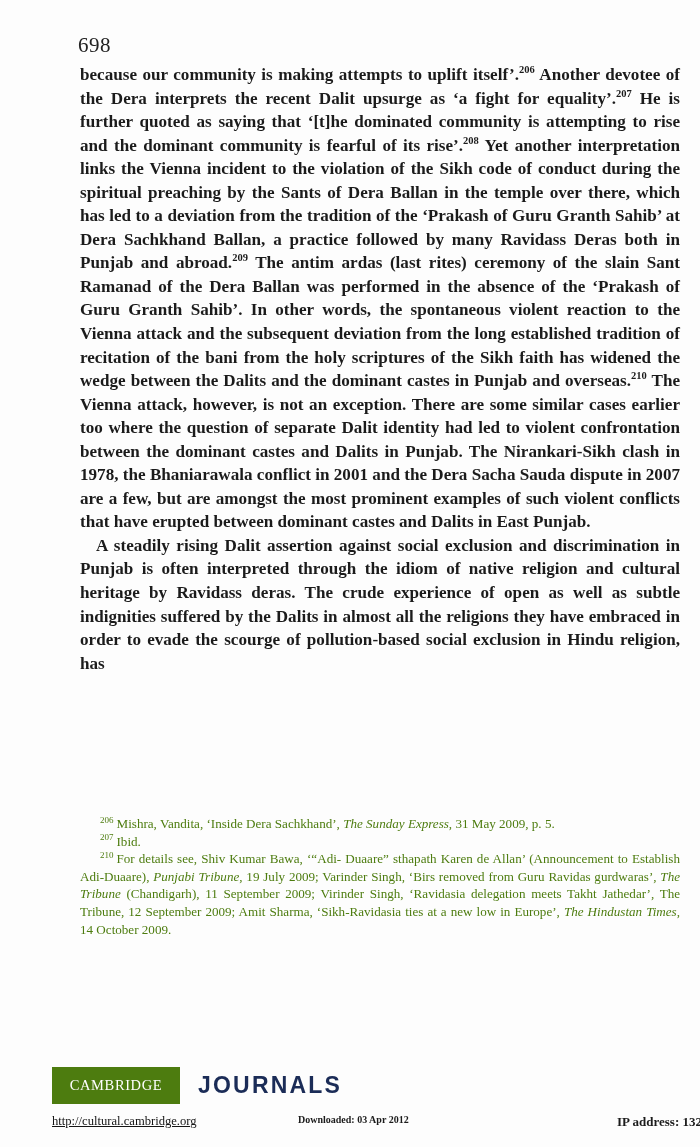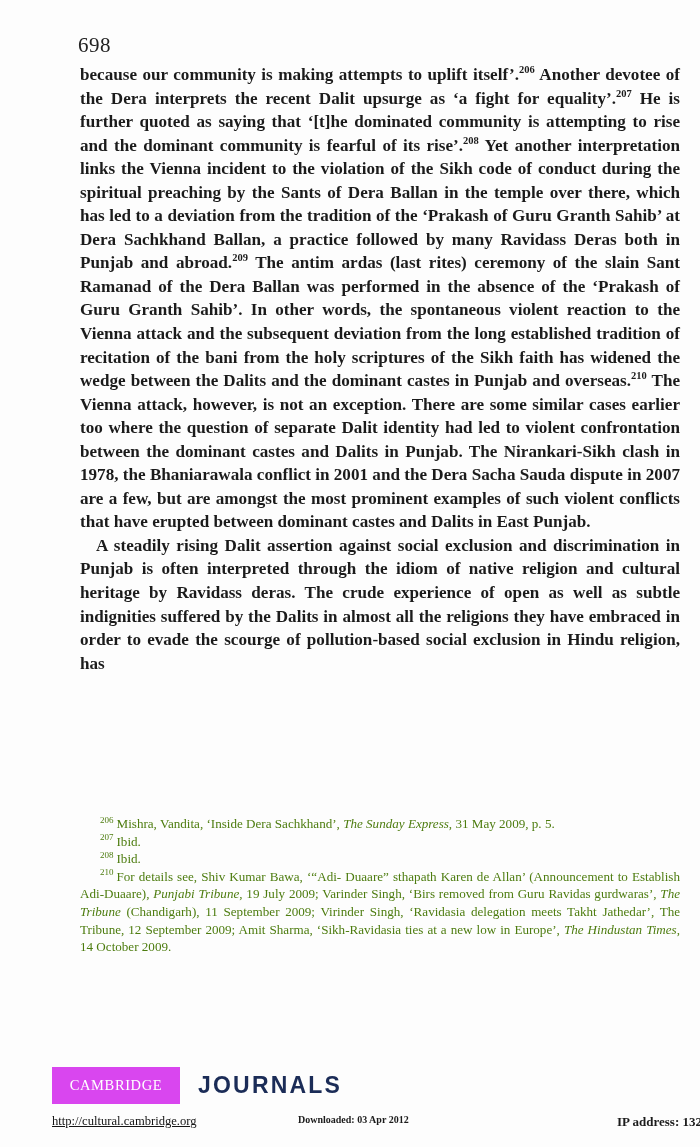--- a/index.html
+++ b/index.html
@@ -111,21 +111,21 @@
   .logo-row {
     position: absolute;
     left: 52px;
     top: 12px;
     display: flex;
     align-items: center;
   }
   .logo-box {
     width: 128px;
     height: 37px;
-    background: #d946ef;
+    background: #4d7c0f;
     display: flex;
     align-items: center;
     justify-content: center;
   }
   .logo-box span {
     color: #ffffff;
     font-family: "Liberation Serif", "DejaVu Serif", serif;
     font-size: 14.5px;
     letter-spacing: 0.6px;
     font-variant: small-caps;
@@ -185,21 +185,20 @@
   </div>
 
   <div class="body-col" id="body-col">
       <p class="para">because our community is making attempts to uplift itself’.<sup class="note">206</sup> Another devotee of the Dera interprets the recent Dalit upsurge as ‘a fight for equality’.<sup class="note">207</sup> He is further quoted as saying that ‘[t]he dominated community is attempting to rise and the dominant community is fearful of its rise’.<sup class="note">208</sup> Yet another interpretation links the Vienna incident to the violation of the Sikh code of conduct during the spiritual preaching by the Sants of Dera Ballan in the temple over there, which has led to a deviation from the tradition of the ‘Prakash of Guru Granth Sahib’ at Dera Sachkhand Ballan, a practice followed by many Ravidass Deras both in Punjab and abroad.<sup class="note">209</sup> The antim ardas (last rites) ceremony of the slain Sant Ramanad of the Dera Ballan was performed in the absence of the ‘Prakash of Guru Granth Sahib’. In other words, the spontaneous violent reaction to the Vienna attack and the subsequent deviation from the long established tradition of recitation of the bani from the holy scriptures of the Sikh faith has widened the wedge between the Dalits and the dominant castes in Punjab and overseas.<sup class="note">210</sup> The Vienna attack, however, is not an exception. There are some similar cases earlier too where the question of separate Dalit identity had led to violent confrontation between the dominant castes and Dalits in Punjab. The Nirankari-Sikh clash in 1978, the Bhaniarawala conflict in 2001 and the Dera Sacha Sauda dispute in 2007 are a few, but are amongst the most prominent examples of such violent conflicts that have erupted between dominant castes and Dalits in East Punjab.</p>
       <p class="para indent">A steadily rising Dalit assertion against social exclusion and discrimination in Punjab is often interpreted through the idiom of native religion and cultural heritage by Ravidass deras. The crude experience of open as well as subtle indignities suffered by the Dalits in almost all the religions they have embraced in order to evade the scourge of pollution-based social exclusion in Hindu religion, has</p>
     </div>
 
   <div class="footnotes" id="footnotes">
       <p class="fn"><sup>206</sup>Mishra, Vandita, ‘Inside Dera Sachkhand’, <span class="it">The Sunday Express</span>, 31 May 2009, p. 5.</p>
       <p class="fn"><sup>207</sup>Ibid.</p>
-      <p class="fn"><sup>208</sup>Ibid.</p>
       <p class="fn"><sup>210</sup>For details see, Shiv Kumar Bawa, ‘“Adi- Duaare” sthapath Karen de Allan’ (Announcement to Establish Adi-Duaare), <span class="it">Punjabi Tribune</span>, 19 July 2009; Varinder Singh, ‘Birs removed from Guru Ravidas gurdwaras’, <span class="it">The Tribune</span> (Chandigarh), 11 September 2009; Virinder Singh, ‘Ravidasia delegation meets Takht Jathedar’, The Tribune, 12 September 2009; Amit Sharma, ‘Sikh-Ravidasia ties at a new low in Europe’, <span class="it">The Hindustan Times</span>, 14 October 2009.</p>
     </div>
 
   <div class="footer">
     <div class="logo-row">
       <div class="logo-box">
         <span>Cambridge</span>
       </div>
       <div class="logo-journals">JOURNALS</div>
     </div>

